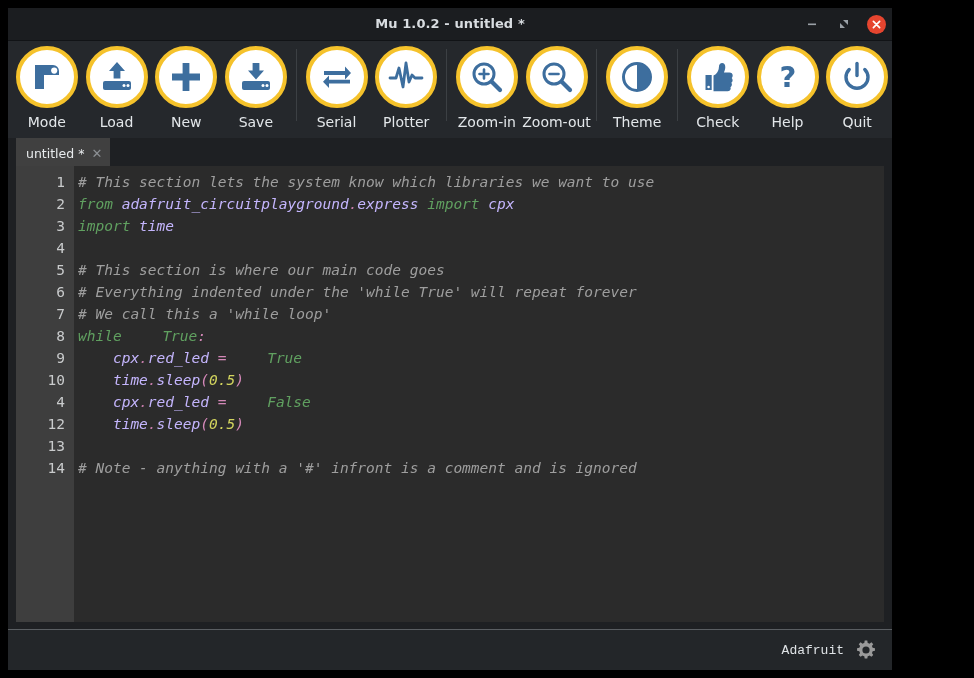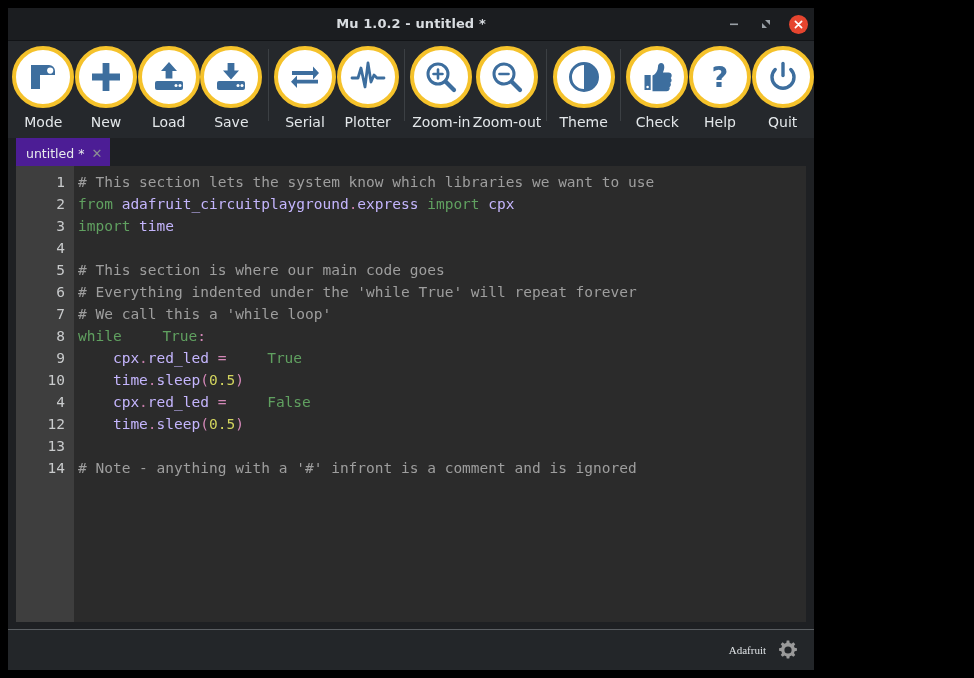--- a/index.html
+++ b/index.html
@@ -11,21 +11,21 @@
     width: 974px;
     height: 678px;
     overflow: hidden;
     font-family: "DejaVu Sans", sans-serif;
   }
 
   #window {
     position: absolute;
     left: 8px;
     top: 8px;
-    width: 806px;
+    width: 884px;
     height: 662px;
     background: #1e2023;
     display: flex;
     flex-direction: column;
     overflow: hidden;
   }
 
   
   #titlebar {
     height: 32px;
@@ -124,21 +124,21 @@
   #tabstrip {
     height: 28px;
     background: #1e2023;
     flex: 0 0 auto;
     display: flex;
     align-items: flex-end;
     padding-left: 8px;
   }
   .tab {
     height: 26px;
-    background: #4c1d95;
+    background: #404040;
     display: flex;
     align-items: center;
     padding: 11px 8px 0 10px;
     gap: 7px;
     cursor: default;
   }
   .tab .tab-label {
     color: #e8ebed;
     font-size: 12.5px;
     font-family: "DejaVu Sans", sans-serif;
@@ -185,20 +185,21 @@
     color: #c9cbcc;
     font-family: "DejaVu Sans Mono", monospace;
     font-size: 14.5px;
   }
   #code {
     flex: 1 1 auto;
     padding-top: 5px;
     padding-left: 4px;
     box-sizing: border-box;
     overflow: hidden;
+    font-style: italic;
   }
   #code .cl {
     height: 22px;
     line-height: 22px;
     white-space: pre;
     font-family: "DejaVu Sans Mono", monospace;
     font-size: 14.5px;
     color: #e6e6e6;
   }
   .t-comment { color: #9e9e9e; }
@@ -217,22 +218,22 @@
     border-top: 1px solid #5a5e62;
     flex: 0 0 auto;
     display: flex;
     align-items: center;
     justify-content: flex-end;
     padding-right: 16px;
     gap: 12px;
   }
   #status-text {
     color: #dfe3e6;
-    font-size: 11px;
-    font-family: Liberation Serif, serif;
+    font-size: 13px;
+    font-family: Liberation Mono, monospace;
   }
   #status-gear { display: flex; align-items: center; cursor: default; }
 </style>
 </head>
 <body>
 
 <div id="window">
 
   <div id="titlebar">
     <div id="title-text">Mu 1.0.2 - untitled *</div>
@@ -263,37 +264,37 @@
         <svg width="34" height="34" viewBox="0 0 34 34">
           <path class="blue" d="M5 5 H23 a6 6 0 0 1 6 6 v4 H14 v14 H5 Z"></path>
           <circle cx="24.2" cy="10.6" r="3.1" fill="#ffffff"></circle>
         </svg>
       </div>
       <div class="label">Mode</div>
     </div>
 
     <div class="tool">
       <div class="circle">
-        <svg width="34" height="34" viewBox="0 0 34 34">
-          <path class="blue" d="M13.6 3 h6.8 v10.6 H31 v6.8 H20.4 V31 h-6.8 V20.4 H3 v-6.8 h10.6 Z"></path>
-        </svg>
-      </div>
-      <div class="label">New</div>
-    </div>
-
-    <div class="tool">
-      <div class="circle">
         <svg width="36" height="36" viewBox="0 0 36 36">
           <path class="blue" d="M18 3 L26 12 h-4.6 v7.5 h-6.8 V12 H10 Z"></path>
           <path class="blue" d="M6 22 h24 a2 2 0 0 1 2 2 v5 a2 2 0 0 1 -2 2 H6 a2 2 0 0 1 -2 -2 v-5 a2 2 0 0 1 2 -2 Z"></path>
           <circle cx="25" cy="26.5" r="1.5" fill="#ffffff"></circle>
           <circle cx="29" cy="26.5" r="1.5" fill="#ffffff"></circle>
         </svg>
       </div>
       <div class="label">Load</div>
+    </div>
+
+    <div class="tool">
+      <div class="circle">
+        <svg width="34" height="34" viewBox="0 0 34 34">
+          <path class="blue" d="M13.6 3 h6.8 v10.6 H31 v6.8 H20.4 V31 h-6.8 V20.4 H3 v-6.8 h10.6 Z"></path>
+        </svg>
+      </div>
+      <div class="label">New</div>
     </div>
 
     <div class="tool">
       <div class="circle">
         <svg width="36" height="36" viewBox="0 0 36 36">
           <path class="blue" d="M18 20.5 L10 11.5 h4.6 V4 h6.8 v7.5 H26 Z"></path>
           <path class="blue" d="M6 22 h24 a2 2 0 0 1 2 2 v5 a2 2 0 0 1 -2 2 H6 a2 2 0 0 1 -2 -2 v-5 a2 2 0 0 1 2 -2 Z"></path>
           <circle cx="25" cy="26.5" r="1.5" fill="#ffffff"></circle>
           <circle cx="29" cy="26.5" r="1.5" fill="#ffffff"></circle>
         </svg>

